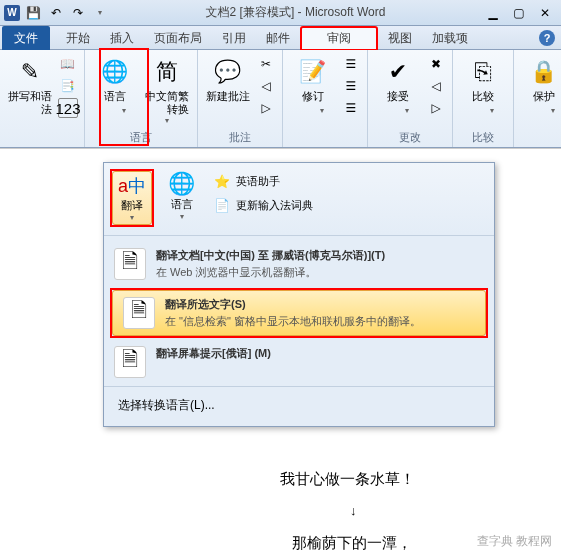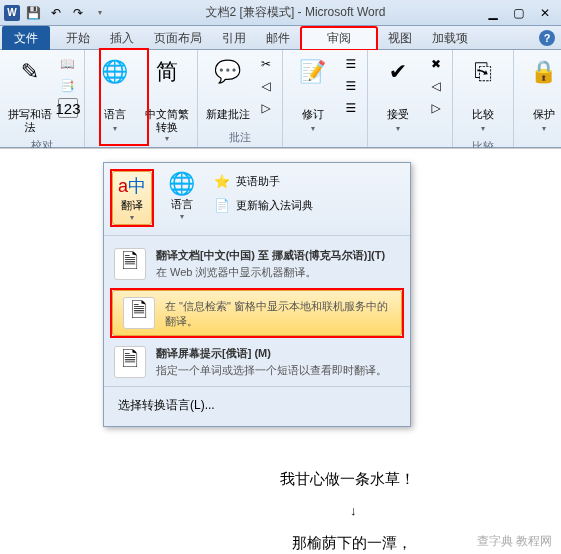--- a/index.html
+++ b/index.html
@@ -19,32 +19,32 @@
   .tab-active { background:#f5f9fd; border:1px solid #8ba0bc; border-bottom:none; border-radius:3px 3px 0 0; padding:3px 9px;}
   .tab-highlighted { border:2px solid #ff0000; padding:2px 25px;}
   .help-icon { position:absolute; right:6px; top:4px; width:16px; height:16px; background:#3b73b9; color:#fff; border-radius:50%; display:flex; align-items:center; justify-content:center; font-size:11px; font-weight:bold;}
   
   .ribbon { height: 98px; background: linear-gradient(#f5f9fd, #e4edf7); display: flex; border-bottom: 1px solid #8ba0bc; position:relative; }
   .group { border-right: 1px solid #c2d0e0; display: flex; flex-direction: column; align-items:center; padding: 2px 6px 0; }
   .group-body { flex:1; display:flex; align-items:flex-start; gap:4px; padding-top:2px;}
   .group-label { font-size: 11px; color: #5b6b80; text-align: center; padding:2px 0; width:100%;}
   .big-btn { display:flex; flex-direction:column; align-items:center; width:48px; cursor:pointer; padding:2px; border-radius:3px;}
   .big-btn .ico { width:32px; height:32px; display:flex; align-items:center; justify-content:center; font-size:22px;}
-  .big-btn .lbl { font-size:11px; text-align:center; line-height:13px; margin-top:20px;}
+  .big-btn .lbl { font-size:11px; text-align:right; line-height:13px; margin-top:2px;}
   .drop-arrow { font-size:8px; color:#666;}
   .small-col { display:flex; flex-direction:column; gap:2px;}
   .small-btn { width:20px; height:20px; display:flex; align-items:center; justify-content:center; cursor:pointer;}
   
   .redbox-lang { position:absolute; left:99px; top:-2px; width:50px; height:98px; border:2px solid #ff0000; pointer-events:none;}
   
   .document { position:absolute; left:0; top:148px; right:0; bottom:0; background:#fff; padding: 20px 40px 20px 100px; font-family: SimSun; font-size:15px; line-height:28px; color:#000; border-top:1px solid #ccc;}
   .doc-line { margin-bottom:4px;}
   .cursor-arrow { color:#000; font-size:13px;}
   
-  .popup { position:absolute; left:103px; top:162px; width:308px; background:#e4edf7; border:1px solid #8ba0bc; box-shadow:2px 2px 6px rgba(0,0,0,0.3); z-index:10;}
+  .popup { position:absolute; left:103px; top:162px; width:392px; background:#e4edf7; border:1px solid #8ba0bc; box-shadow:2px 2px 6px rgba(0,0,0,0.3); z-index:10;}
   .popup-top { display:flex; padding:6px; gap:8px; background:linear-gradient(#f0f5fb,#e4edf7);}
   .translate-btn-outer { border:2px solid #ff0000;}
   .translate-btn { display:flex; flex-direction:column; align-items:center; width:40px; padding:2px; background:linear-gradient(#fff6d9,#fde3a7); border:1px solid #e6a23c; border-radius:3px; cursor:pointer;}
   .translate-btn .ico { font-size:18px;}
   .translate-btn .lbl { font-size:11px;}
   .lang-btn { display:flex; flex-direction:column; align-items:center; width:40px; padding:2px; cursor:pointer;}
   .lang-btn .ico { font-size:22px;}
   .lang-btn .lbl { font-size:11px;}
   .side-menu { display:flex; flex-direction:column; gap:4px; padding-top:2px;}
   .side-item { display:flex; align-items:center; gap:6px; font-size:11px; cursor:pointer; padding:2px 4px;}
@@ -105,21 +105,20 @@
       <div class="big-btn">
         <div class="ico">✎</div>
         <div class="lbl">拼写和语法</div>
       </div>
       <div class="small-col">
         <div class="small-btn">📖</div>
         <div class="small-btn">📑</div>
         <div class="small-btn" style="font-size:15px;border:1px solid #888;border-radius:2px;">123</div>
       </div>
     </div>
-    <div class="group-label">校对</div>
   </div>
 
   <div class="group">
     <div class="group-body">
       <div class="big-btn">
         <div class="ico">🌐</div>
         <div class="lbl"><span>语言</span><br><span class="drop-arrow">▾</span></div>
       </div>
       <div class="big-btn">
         <div class="ico">简</div>
@@ -165,20 +164,21 @@
       <div class="big-btn">
         <div class="ico">✔</div>
         <div class="lbl"><span>接受</span><br><span class="drop-arrow">▾</span></div>
       </div>
       <div class="small-col">
         <div class="small-btn">✖</div>
         <div class="small-btn">◁</div>
         <div class="small-btn">▷</div>
       </div>
     </div>
+    <div class="group-label">更改</div>
   </div>
 
   <div class="group">
     <div class="group-body">
       <div class="big-btn">
         <div class="ico">⎘</div>
         <div class="lbl"><span>比较</span><br><span class="drop-arrow">▾</span></div>
       </div>
     </div>
     <div class="group-label">比较</div>
@@ -236,29 +236,29 @@
       <div class="mico">🗎</div>
       <div class="mtxt">
         <div class="mtitle">翻译文档[中文(中国) 至 挪威语(博克马尔语)](T)</div>
         <div class="mdesc">在 Web 浏览器中显示机器翻译。</div>
       </div>
     </div>
     <div class="redbox-menu">
       <div class="menu-item menu-item-highlight" style="margin:0;">
         <div class="mico">🗎</div>
         <div class="mtxt">
+          <div class="mtitle">翻译所选文字(S)</div>
           <div class="mdesc">在 "信息检索" 窗格中显示本地和联机服务中的翻译。</div>
         </div>
       </div>
     </div>
     <div class="menu-item">
       <div class="mico">🗎</div>
       <div class="mtxt">
         <div class="mtitle">翻译屏幕提示[俄语] (M)</div>
-        <div class="mdesc">指定一个单词或选择一个短语以查看即时翻译。</div>
       </div>
     </div>
     <div class="menu-sep"></div>
     <div class="menu-footer">选择转换语言(L)...</div>
   </div>
 </div>
 
 <div class="watermark">查字典  教程网</div>
 
 </body></html>

